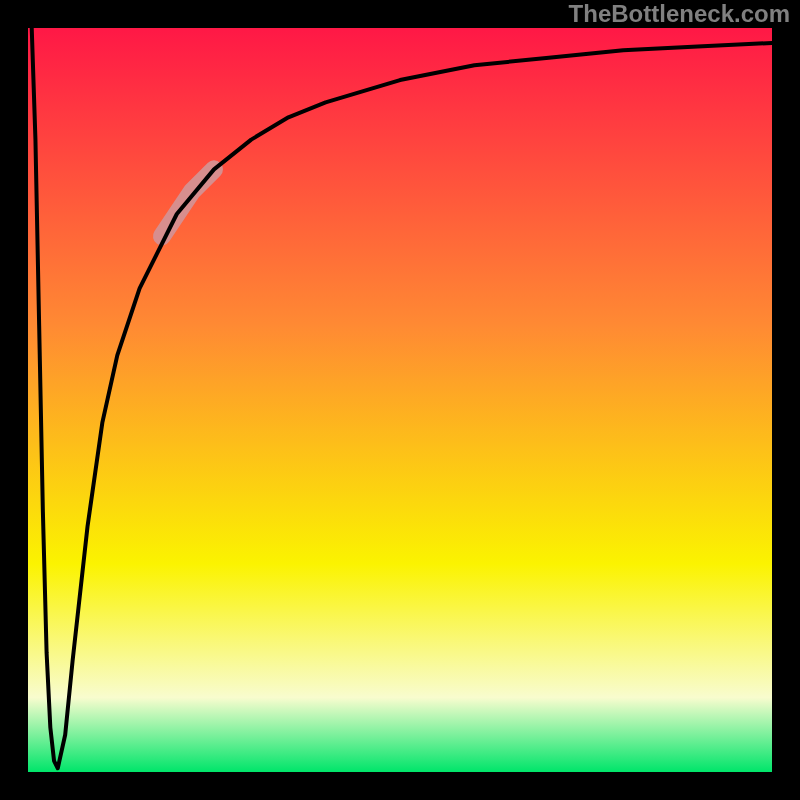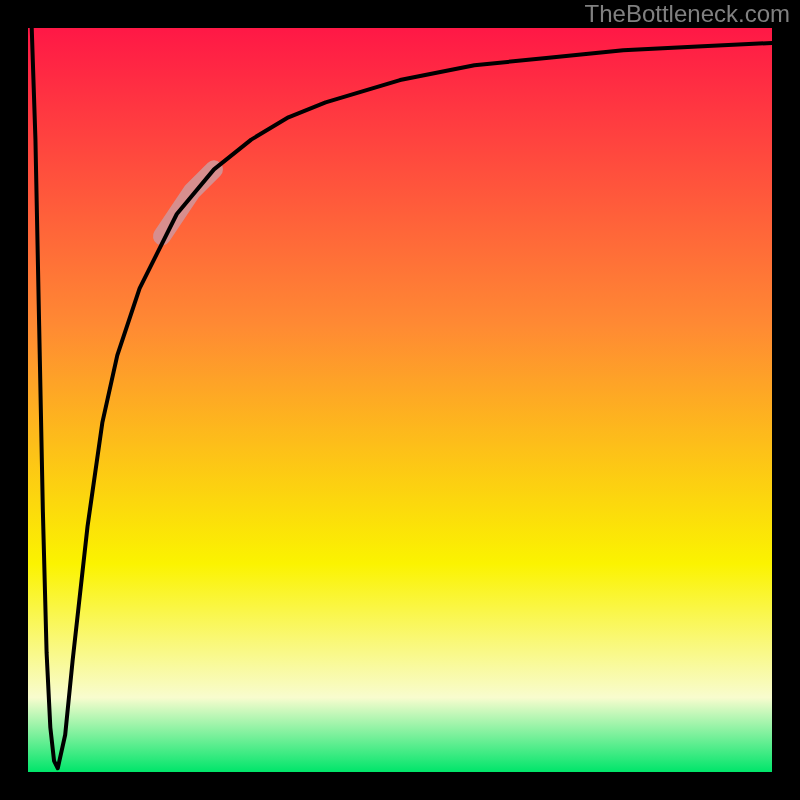--- a/index.html
+++ b/index.html
@@ -15,21 +15,21 @@
     position: relative;
     width: 800px;
     height: 800px;
   }
   .watermark {
     position: absolute;
     top: 0;
     right: 10px;
     color: #808080;
     font-size: 24px;
-    font-weight: normal;
+    font-weight: bold;
     z-index: 3;
     user-select: none;
   }
   svg {
     display: block;
   }
 </style>
 </head>
 <body>
 <div class="frame">

